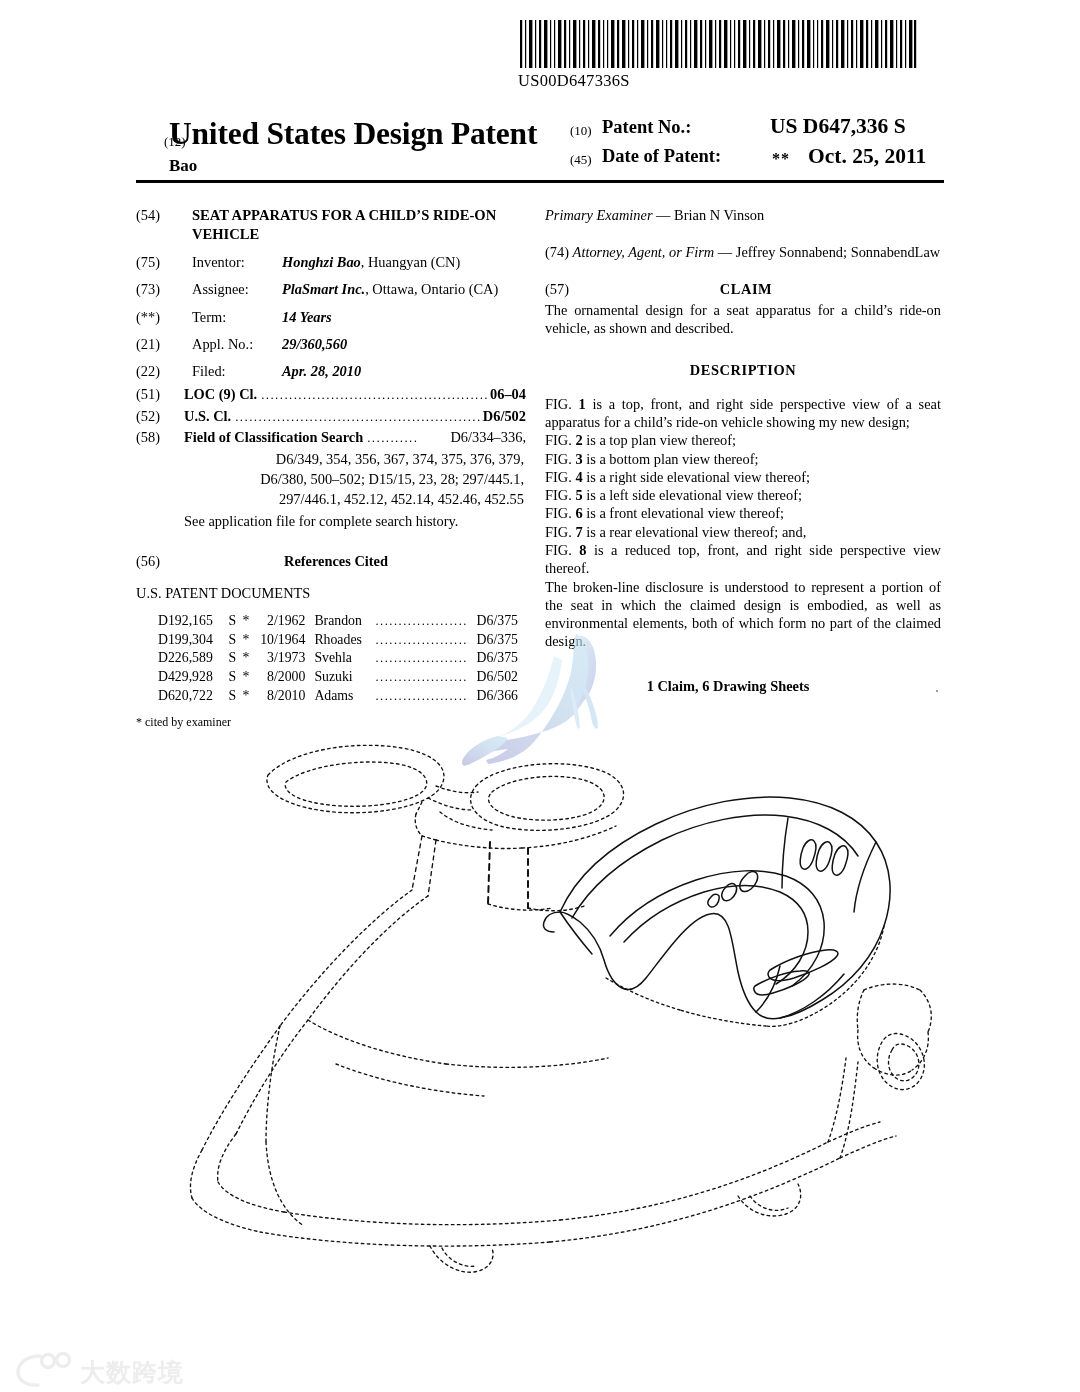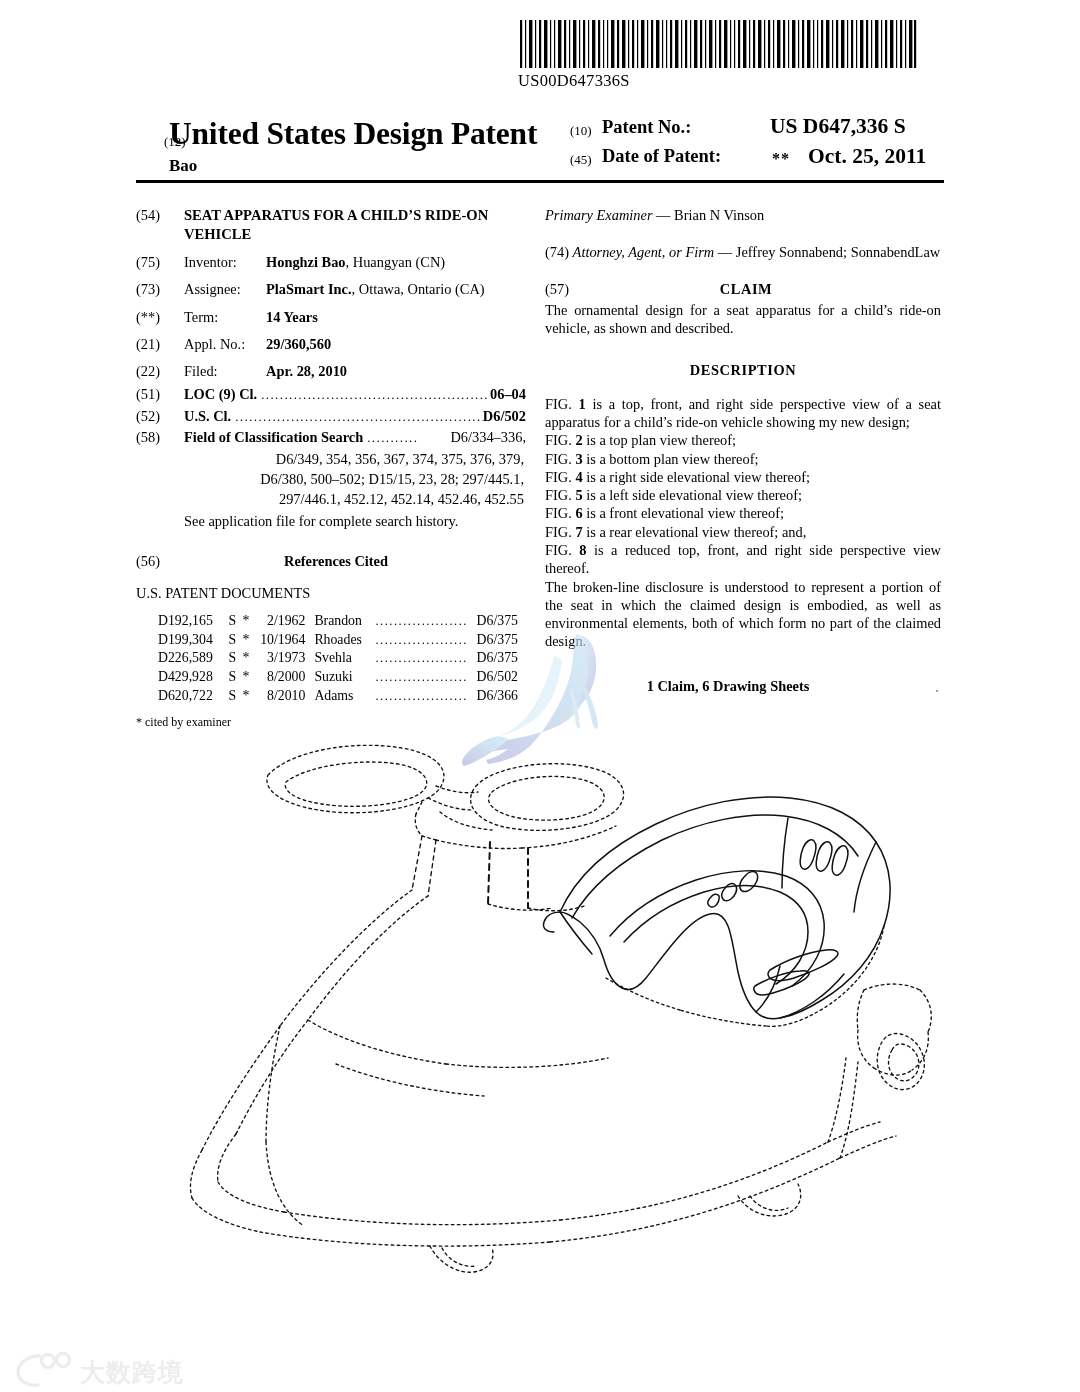--- a/index.html
+++ b/index.html
@@ -142,31 +142,32 @@
     top: 206px;
     width: 396px;
     font-size: 14.4px;
     line-height: 1.27;
   }
 
   
   .frow {
     display: flex;
     margin-bottom: 9px;
+    gap: 8px;
   }
   .fnum {
     width: 48px;
     flex: 0 0 48px;
   }
   .flabel {
     flex: 0 0 auto;
     width: 82px;
   }
   .fval { flex: 1 1 auto; }
-  .b { font-weight: bold; }
+  .b { font-weight: bold; font-style: italic; }
 
   .title54 {
     font-weight: bold;
     font-size: 14.6px;
     line-height: 1.3;
   }
 
   
   .clsrow {
     display: flex;

